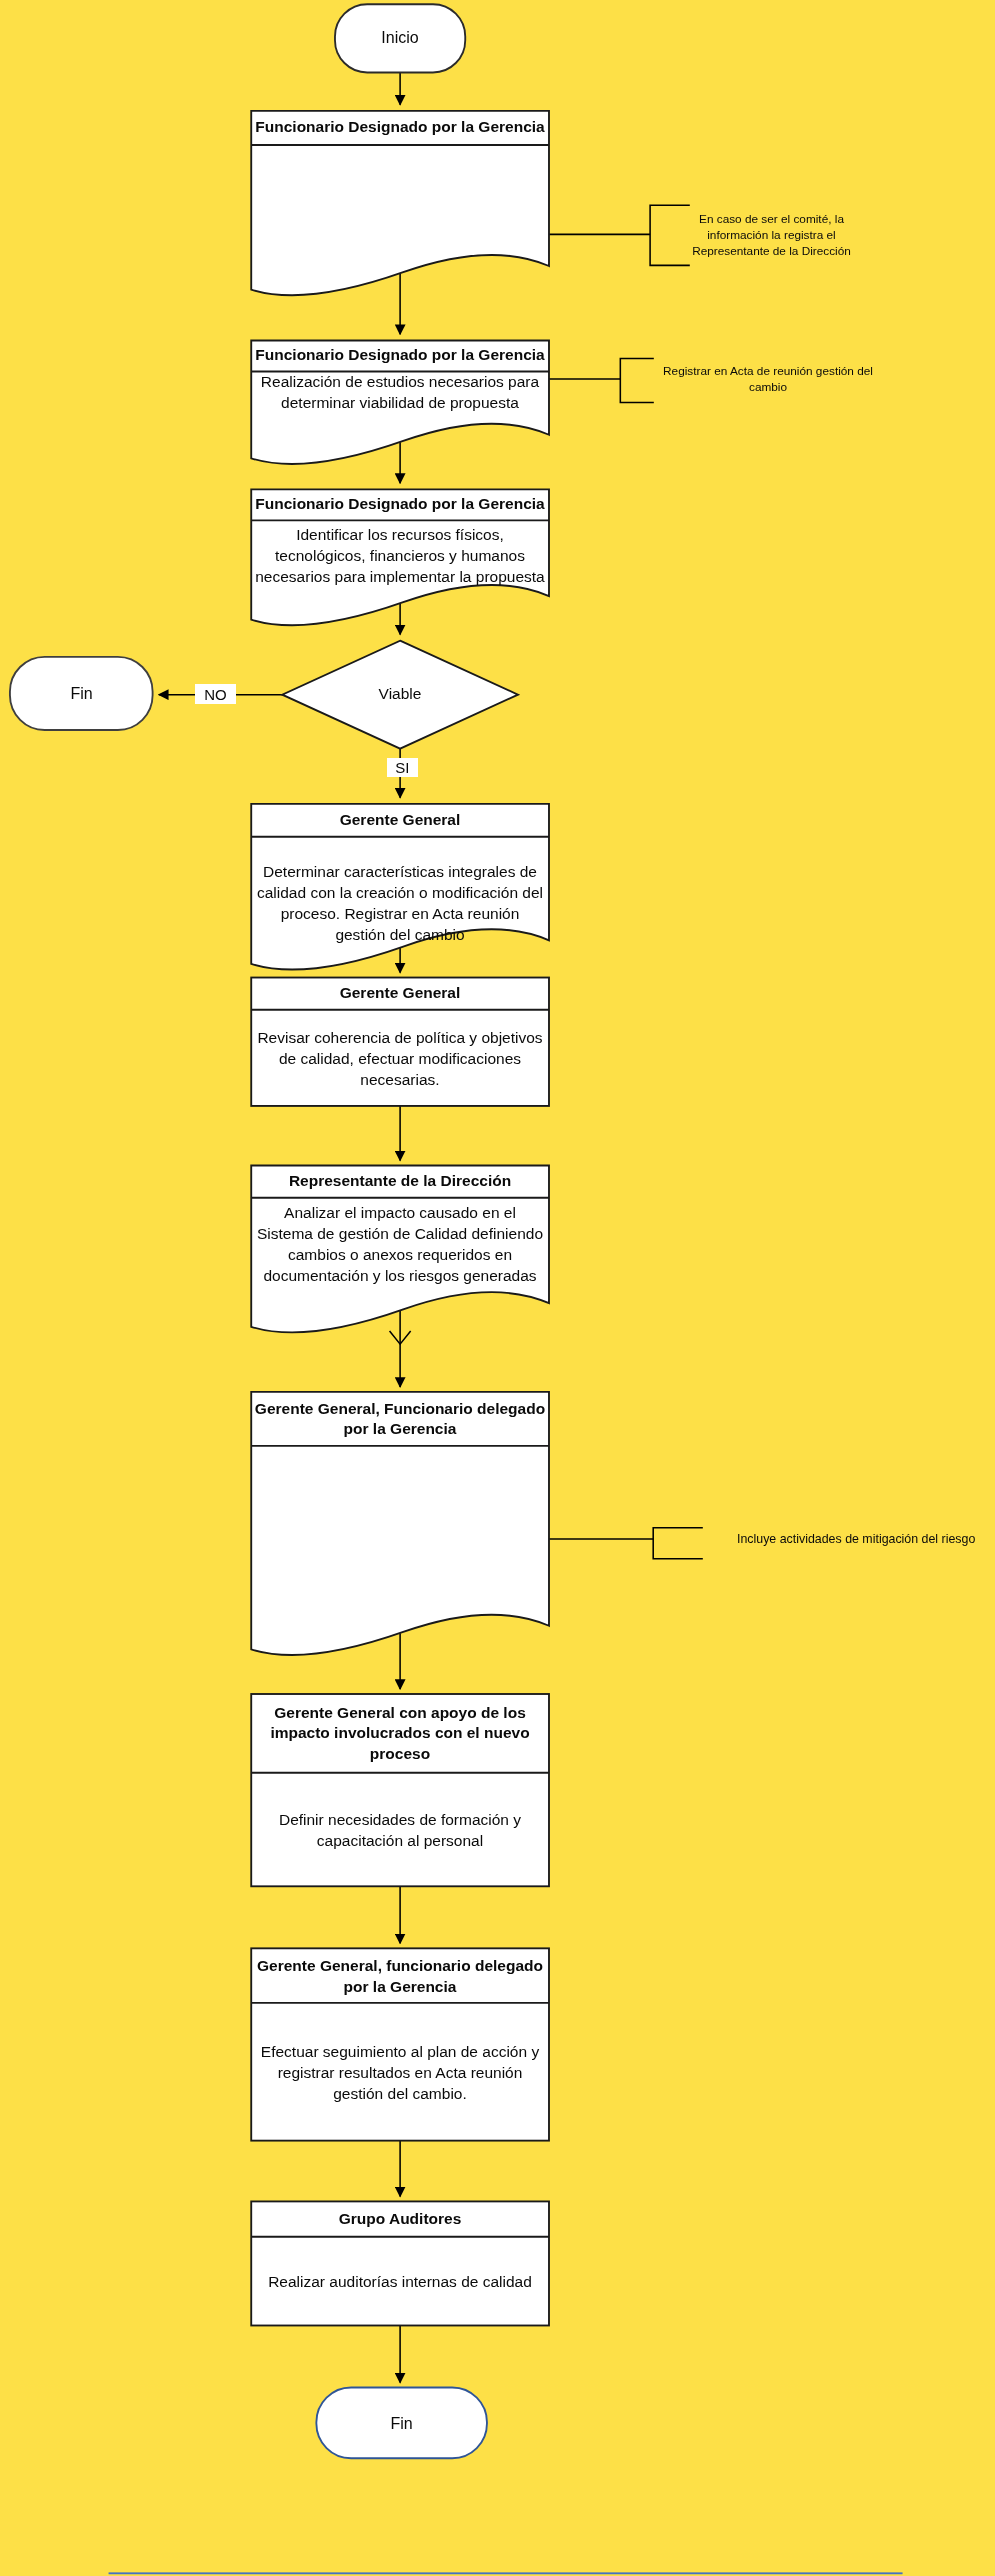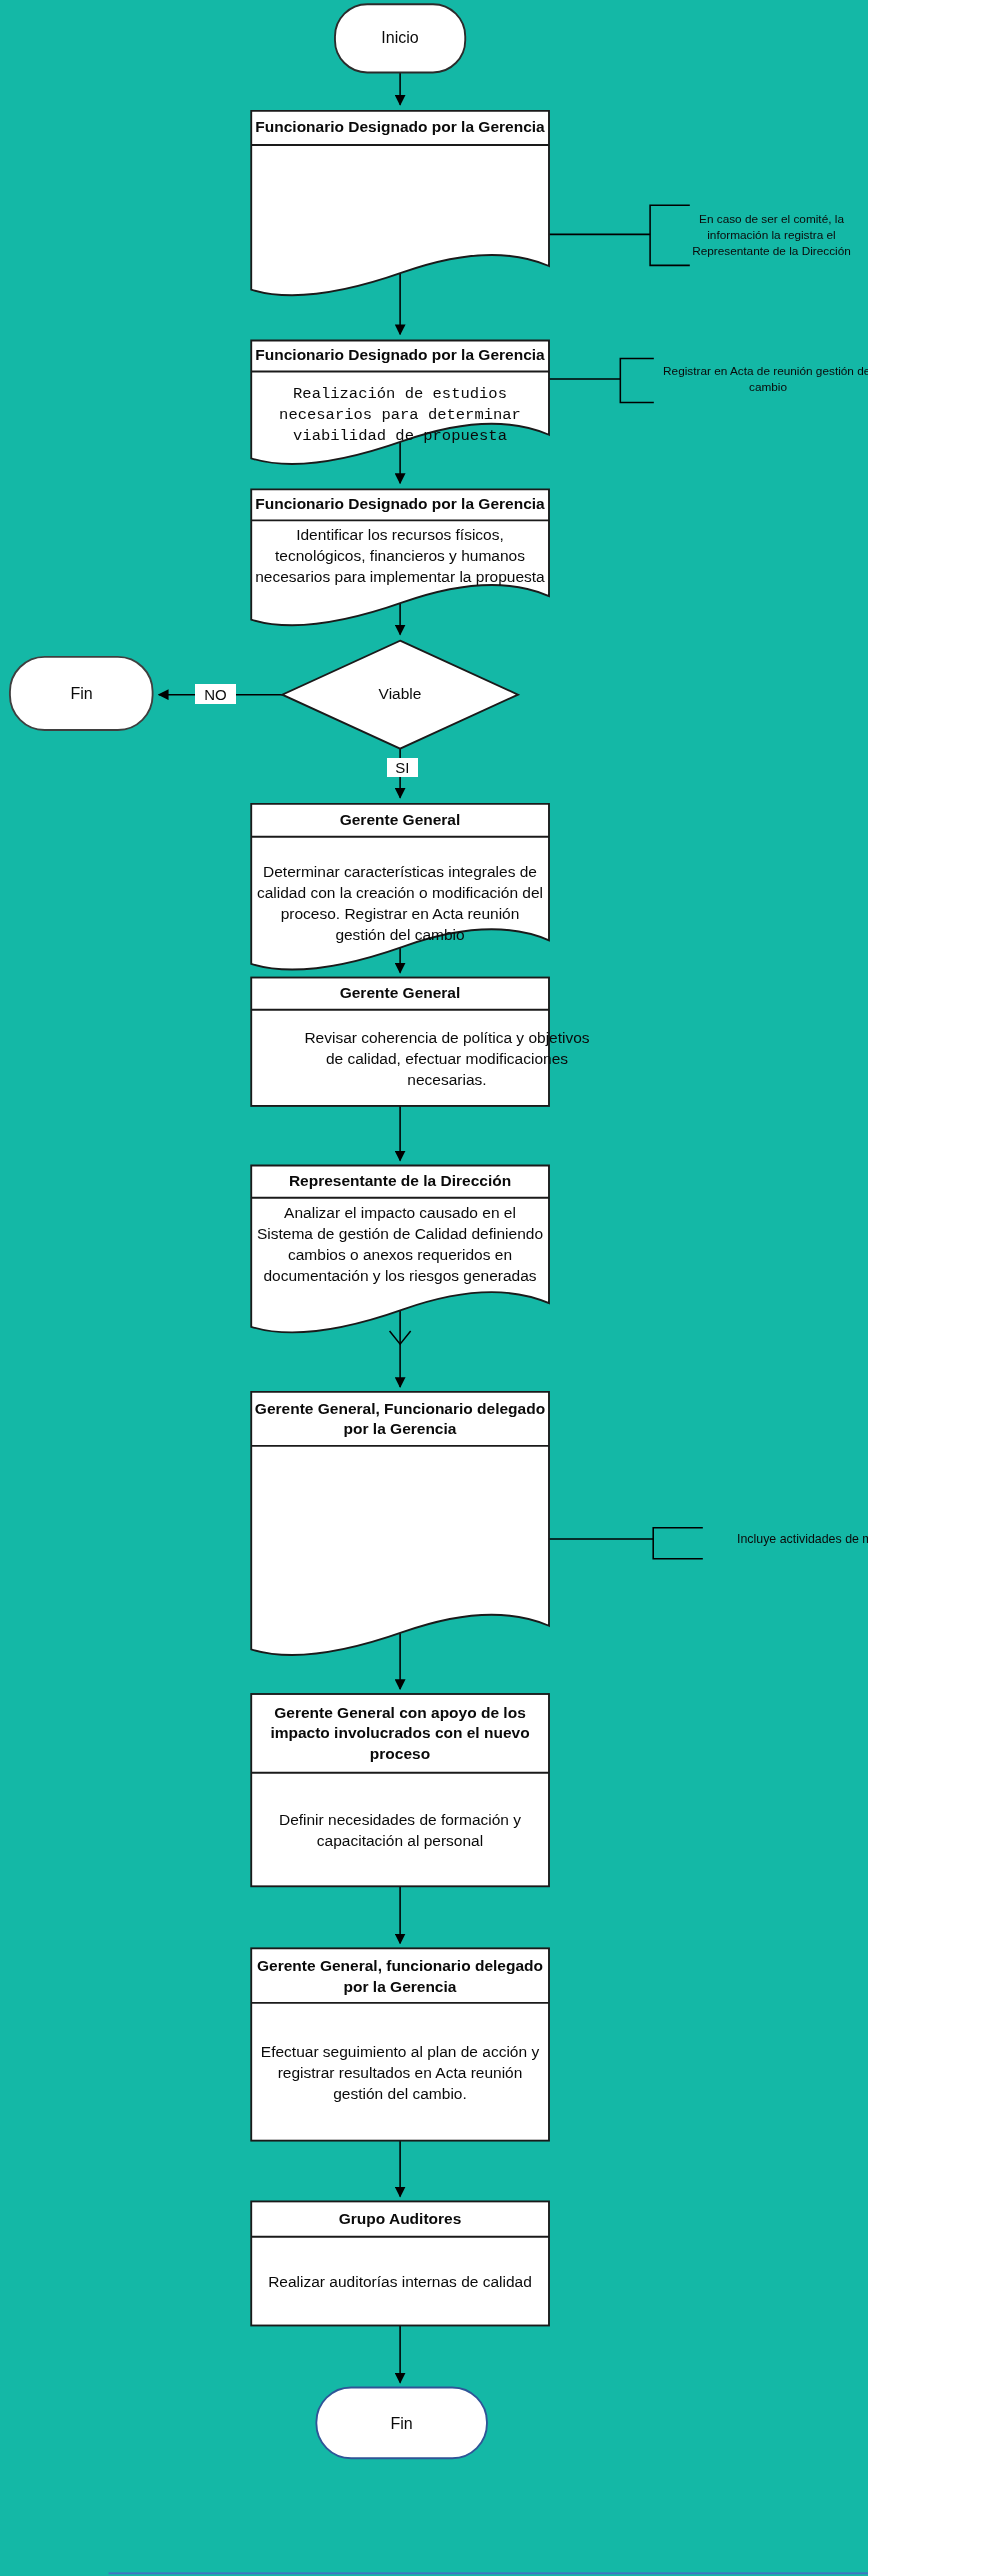--- a/index.html
+++ b/index.html
@@ -1,16 +1,16 @@
 <!DOCTYPE html>
 <html style="font-size:10px"><head>
 <meta charset="utf-8">
 <style>
   html,body{margin:0;padding:0;background:#ffffff;}
-  #canvas{position:relative;width:868px;height:2576px;background:#14b8a6;overflow:hidden;
+  #canvas{position:relative;width:995px;height:2576px;background:#fde047;overflow:hidden;
           font-family:"Liberation Sans","DejaVu Sans",sans-serif;color:#0a0a0a;}
   #shapes{position:absolute;left:0;top:0;}
   .abs{position:absolute;display:flex;align-items:center;justify-content:center;text-align:center;}
   .hdr{font-size:15.5px;line-height:20.5px;font-weight:700;}
   .bdy{font-size:15.5px;line-height:21px;}
   .term{font-size:16px;}
   .note{font-size:11.8px;line-height:16px;}
   .note3{font-size:12.4px;white-space:nowrap;justify-content:flex-start;text-align:left;margin-left:28px;}
   .edge-label{font-size:15px;background:#ffffff;padding:0 1.9px;}
 </style>
@@ -94,36 +94,36 @@
 
     <rect x="175" y="4146" width="1280" height="3" fill="#4472C4" stroke="none"></rect>
   </svg>
 
   <div class="abs term" style="left:335px;top:3.7px;width:130px;height:68px;">Inicio</div>
 
   <div class="abs hdr" style="left:251px;top:110px;width:298px;height:34px;">Funcionario Designado por la Gerencia</div>
   <div class="abs note" style="left:683px;top:210px;width:177px;height:50px;">En caso de ser el comité, la información la registra el Representante de la Dirección</div>
 
   <div class="abs hdr" style="left:251px;top:340px;width:298px;height:31px;">Funcionario Designado por la Gerencia</div>
-  <div class="abs bdy" style="left:254px;top:392px;width:292px;height:47px;font-family:Liberation Mono, monospace;">Realización de estudios necesarios para determinar viabilidad de propuesta</div>
+  <div class="abs bdy" style="left:254px;top:368px;width:292px;height:47px;">Realización de estudios necesarios para determinar viabilidad de propuesta</div>
   <div class="abs note" style="left:658px;top:361px;width:220px;height:35px;">Registrar en Acta de reunión gestión del cambio</div>
 
   <div class="abs hdr" style="left:251px;top:489px;width:298px;height:31px;">Funcionario Designado por la Gerencia</div>
   <div class="abs bdy" style="left:254px;top:521px;width:292px;height:68px;">Identificar los recursos físicos, tecnológicos, financieros y humanos necesarios para implementar la propuesta</div>
 
   <div class="abs term" style="left:282px;top:640px;width:236px;height:108px;font-size:15.5px;">Viable</div>
   <div class="abs edge-label" style="left:195px;top:684px;width:37px;height:20px;">NO</div>
   <div class="abs edge-label" style="left:387px;top:758px;width:27px;height:18.6px;">SI</div>
   <div class="abs term" style="left:10px;top:657px;width:143px;height:73px;">Fin</div>
 
   <div class="abs hdr" style="left:251px;top:804px;width:298px;height:33px;">Gerente General</div>
   <div class="abs bdy" style="left:254px;top:839px;width:292px;height:88px;margin-top:20px;">Determinar características integrales de calidad con la creación o modificación del proceso. Registrar en Acta reunión gestión del cambio</div>
 
   <div class="abs hdr" style="left:251px;top:977px;width:298px;height:32px;">Gerente General</div>
-  <div class="abs bdy" style="left:254px;top:1010px;width:292px;height:96px;padding-left:47px;">Revisar coherencia de política y objetivos de calidad, efectuar modificaciones necesarias.</div>
+  <div class="abs bdy" style="left:254px;top:1010px;width:292px;height:96px;">Revisar coherencia de política y objetivos de calidad, efectuar modificaciones necesarias.</div>
 
   <div class="abs hdr" style="left:251px;top:1165px;width:298px;height:32px;">Representante de la Dirección</div>
   <div class="abs bdy" style="left:254px;top:1200px;width:292px;height:88px;">Analizar el impacto causado en el Sistema de gestión de Calidad definiendo cambios o anexos requeridos en documentación y los riesgos generadas</div>
 
   <div class="abs hdr" style="left:251px;top:1392px;width:298px;height:54px;">Gerente General,  Funcionario delegado por la Gerencia</div>
   <div class="abs note note3" style="left:709px;top:1530px;width:273px;height:18.6px;">Incluye actividades de mitigación del riesgo</div>
 
   <div class="abs hdr" style="left:251px;top:1694px;width:298px;height:79px;">Gerente General con apoyo de los impacto involucrados con el nuevo proceso</div>
   <div class="abs bdy" style="left:254px;top:1773px;width:292px;height:114px;text-align:center;">Definir necesidades de formación y capacitación al personal</div>
 

